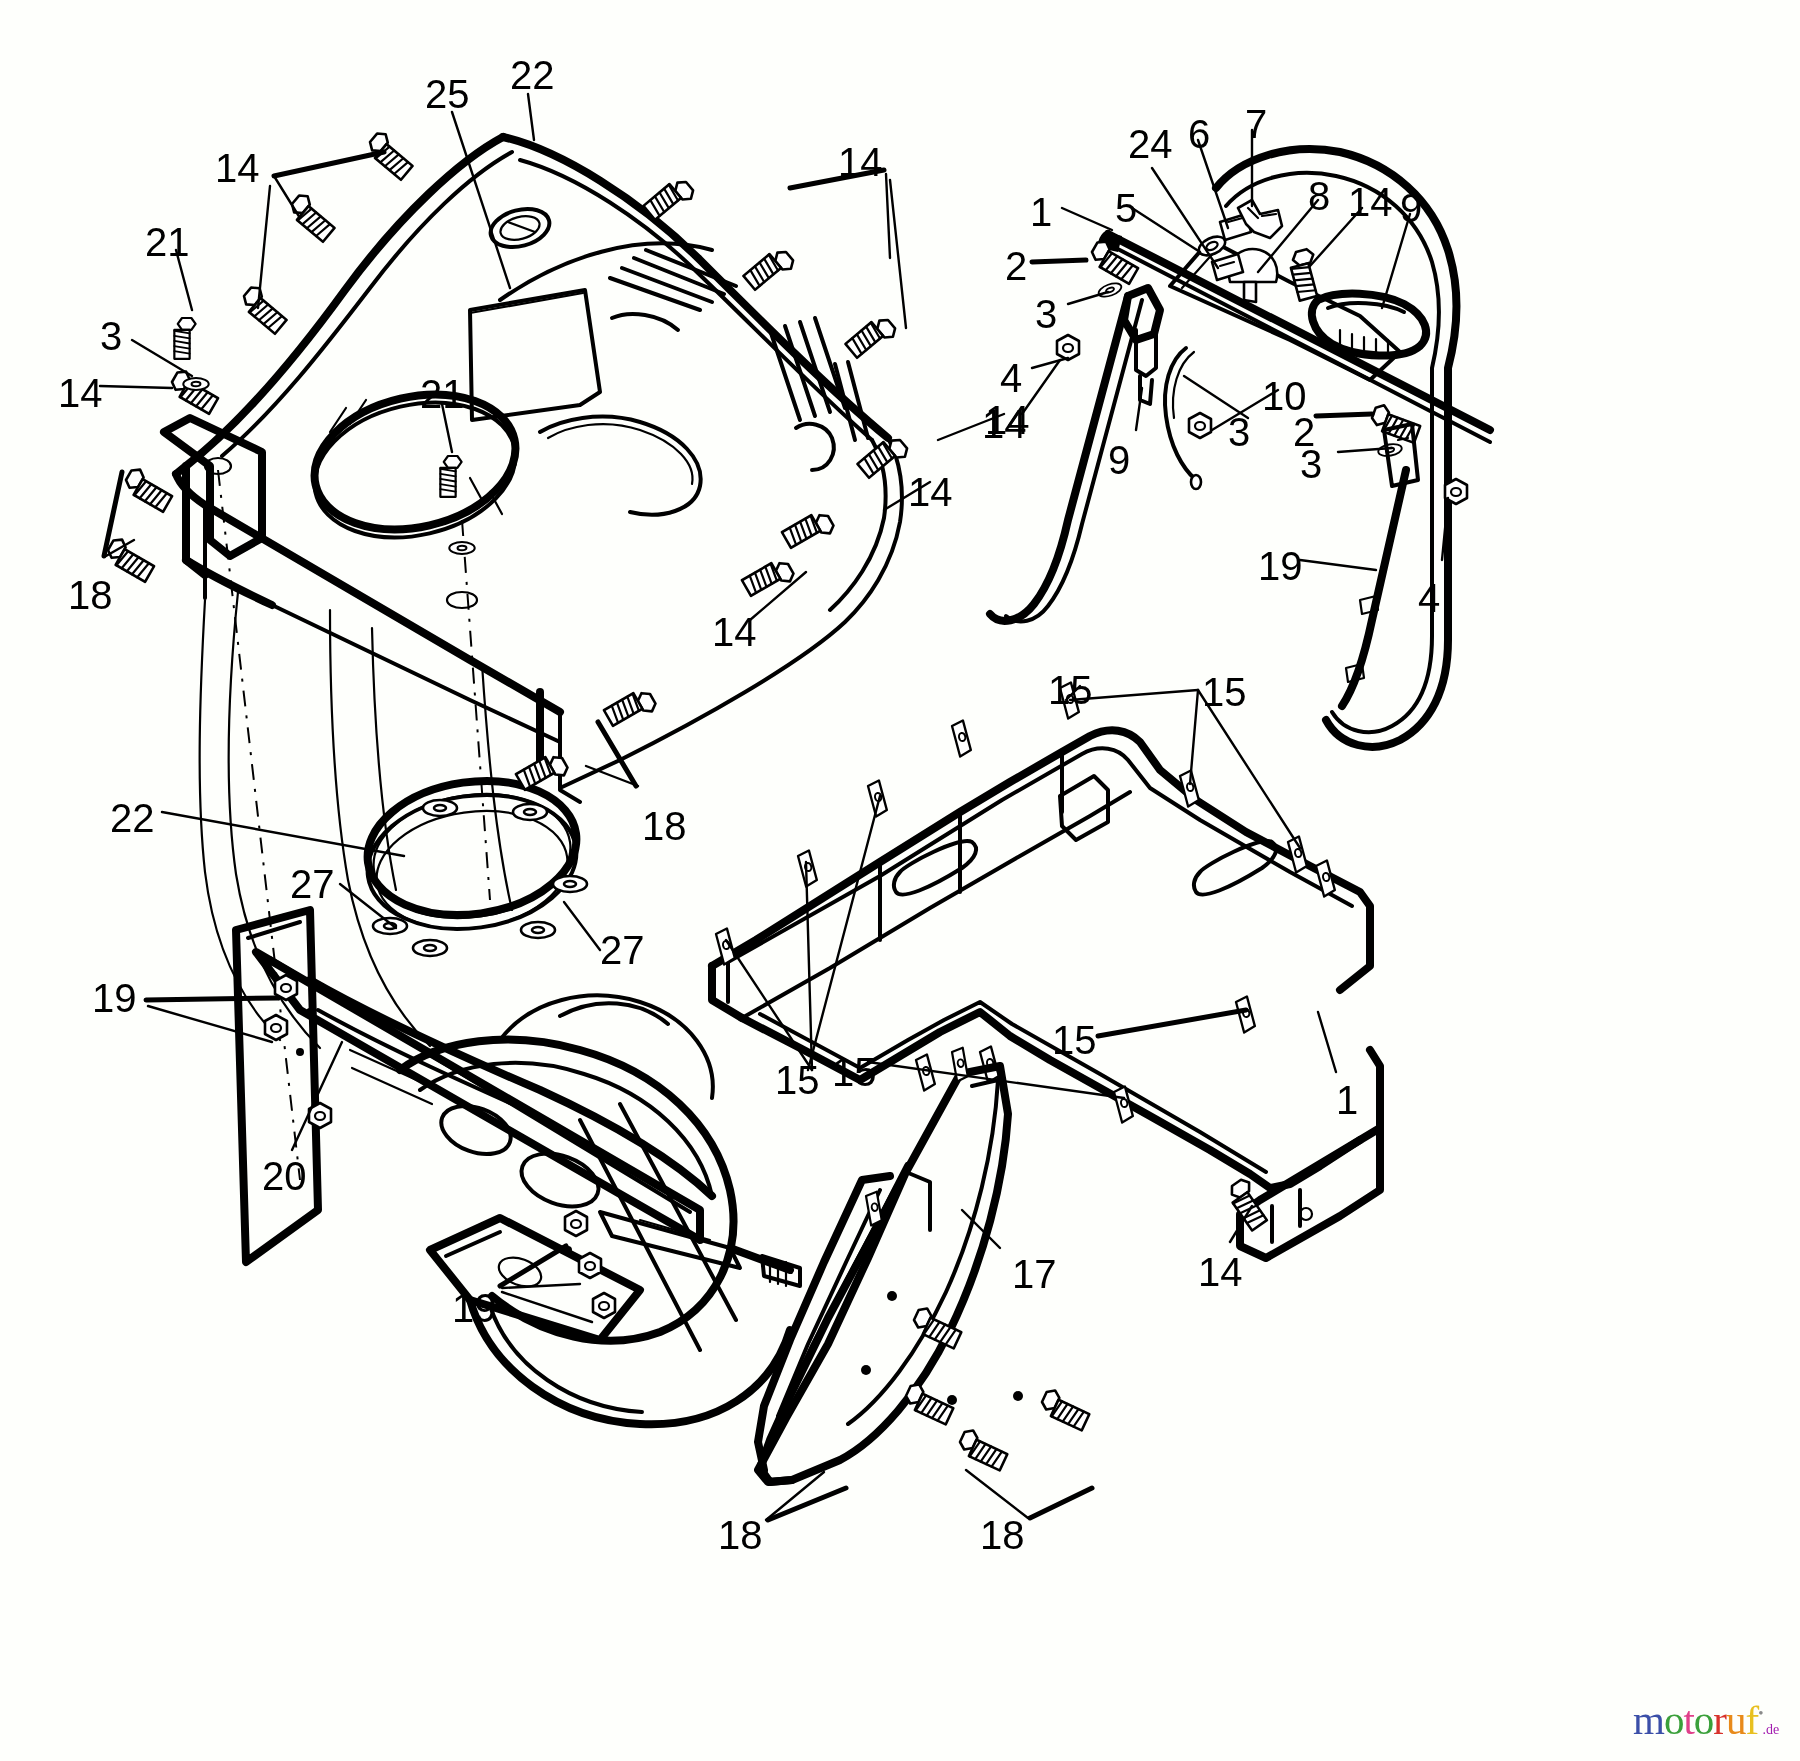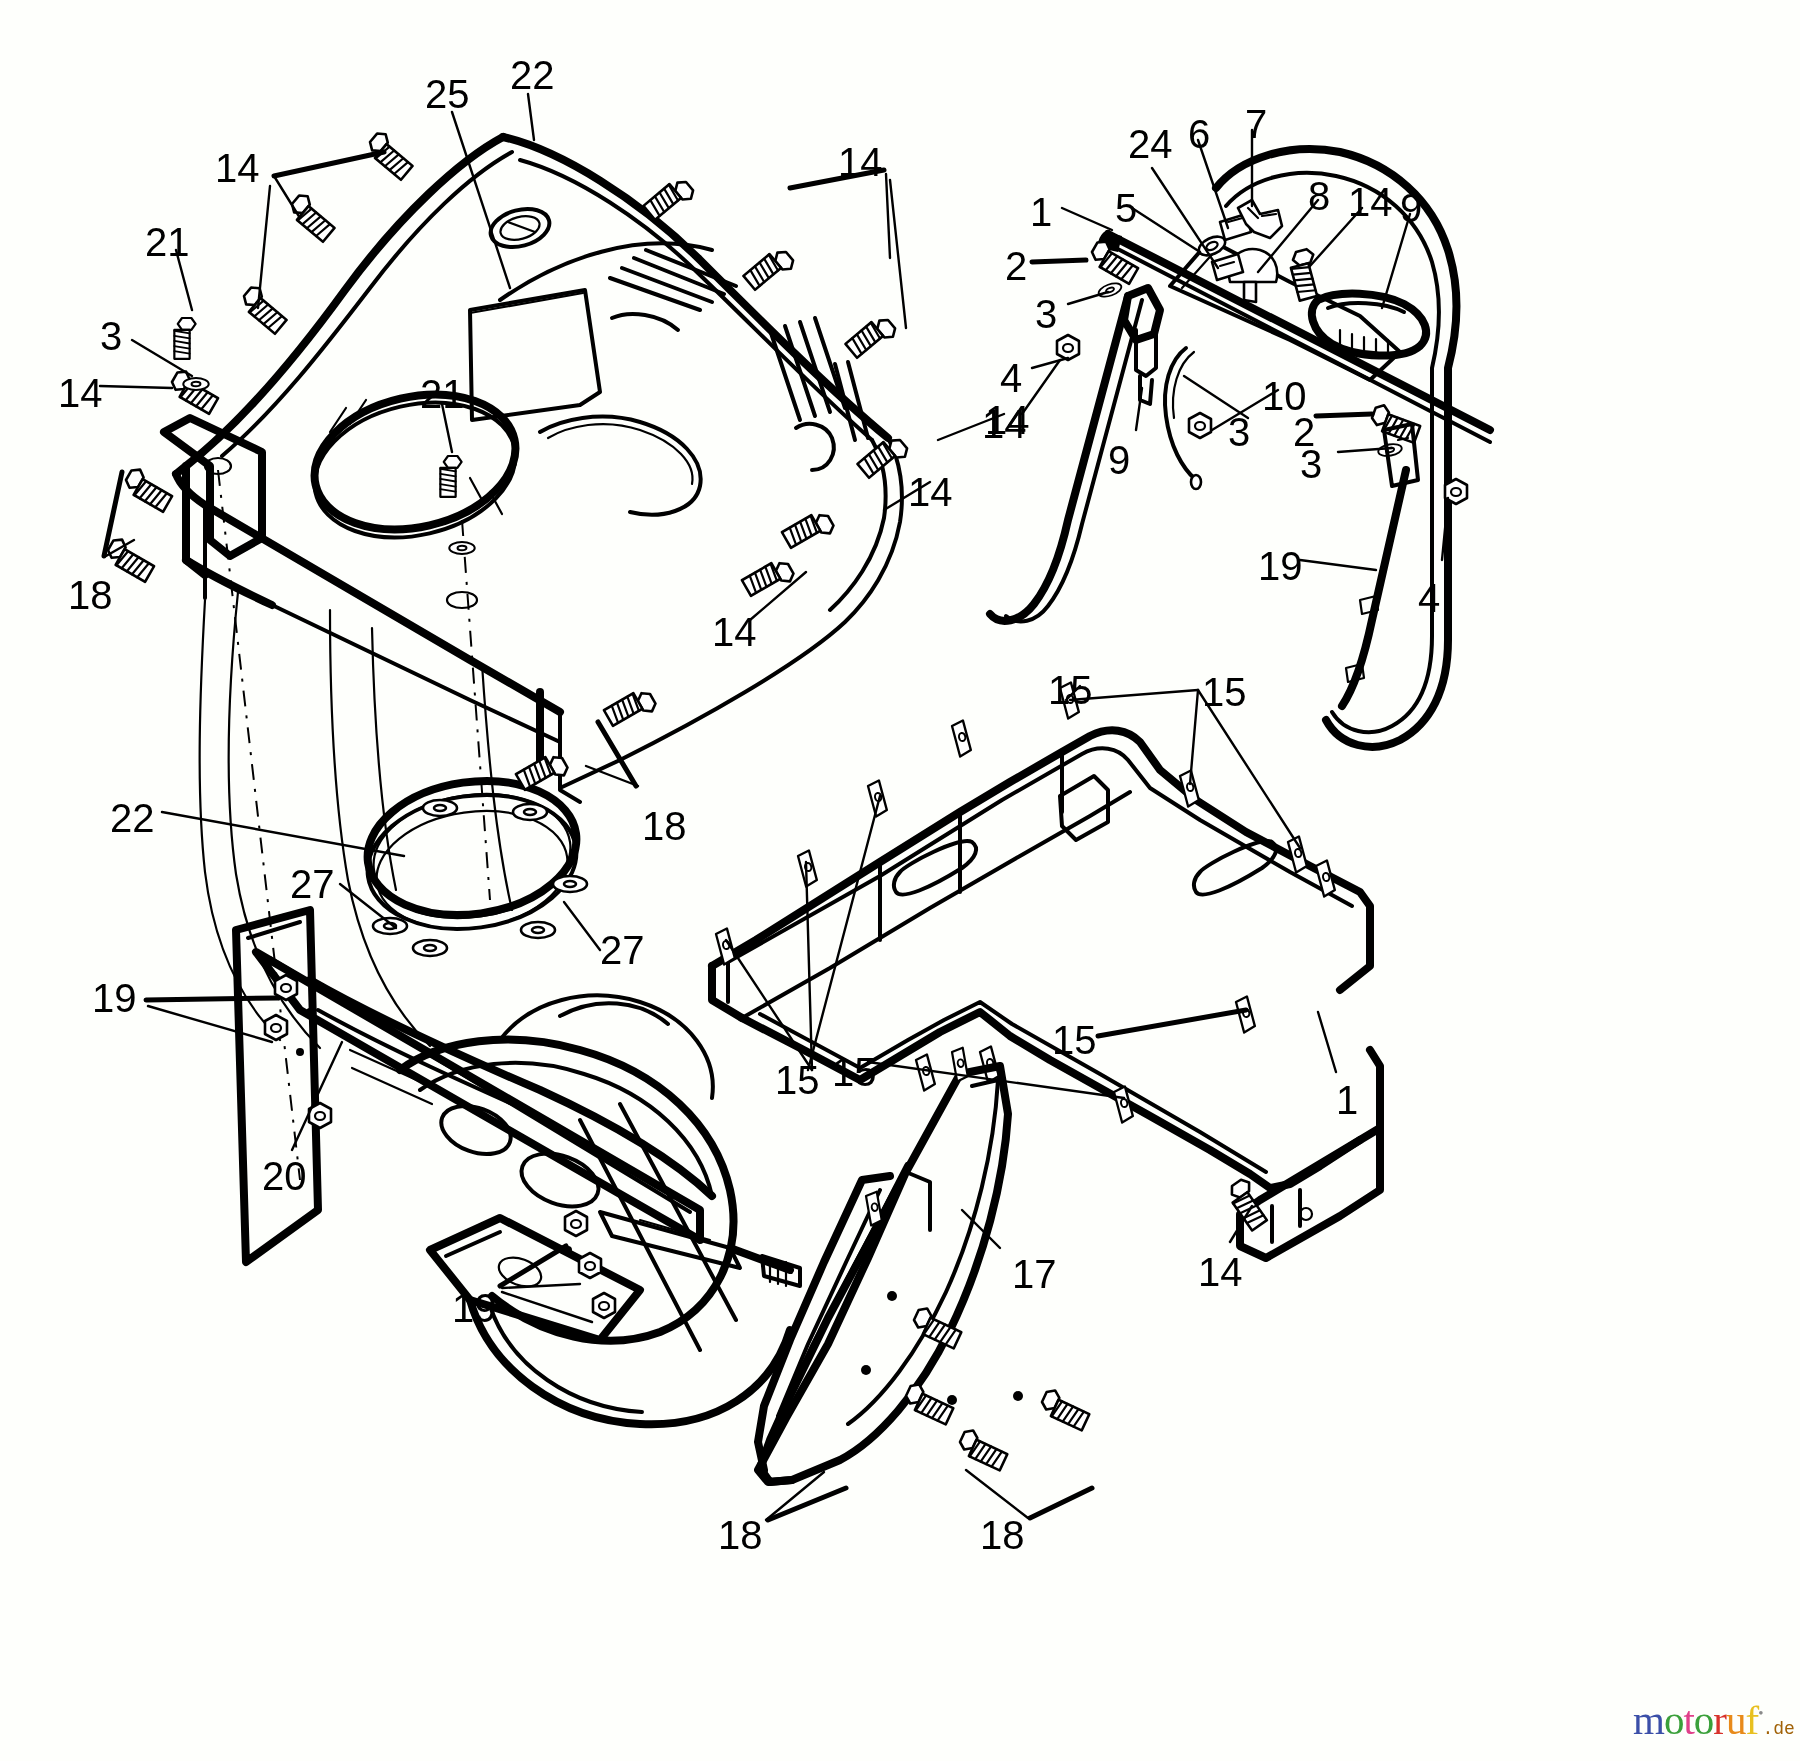--- a/index.html
+++ b/index.html
@@ -44,24 +44,23 @@
     left: 1633px;
     top: 1700px;
     font-family: "Liberation Serif", serif;
     font-size: 41px;
     letter-spacing: -1px;
     white-space: nowrap;
     line-height: 1;
   }
   #logo .l { font-weight: 400; }
   #logo .suffix {
-    font-size: 18px;
-    color: #a16207;
+    font-size: 14px;
+    color: #a21caf;
     letter-spacing: 0px;
-    font-family: Liberation Mono, monospace;
   }
   #logo .dot {
     position: relative;
     top: -16px;
     font-size: 15px;
     color: #8a8a8a;
   }
 </style>
 </head>
 <body>

